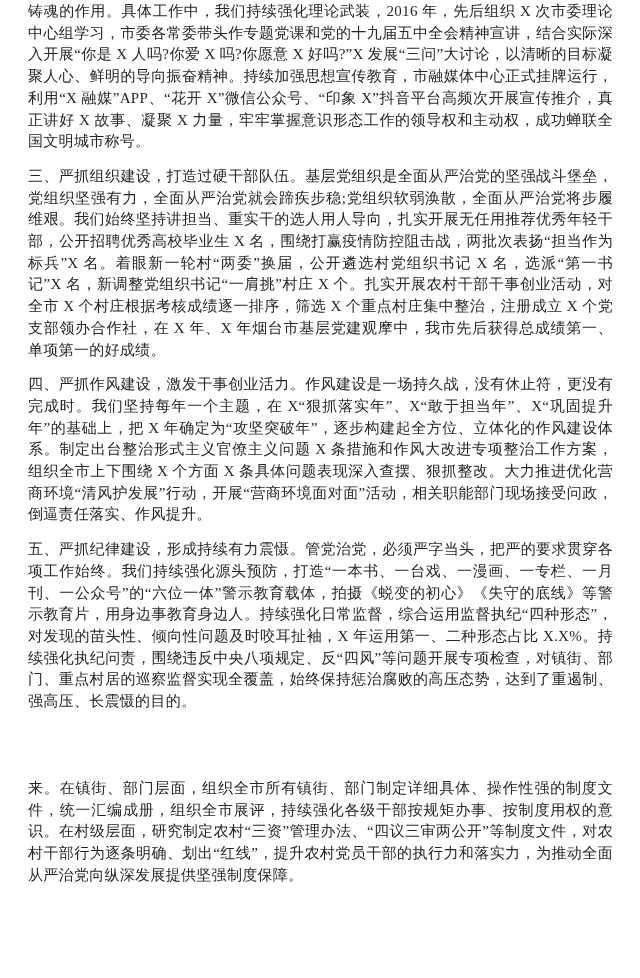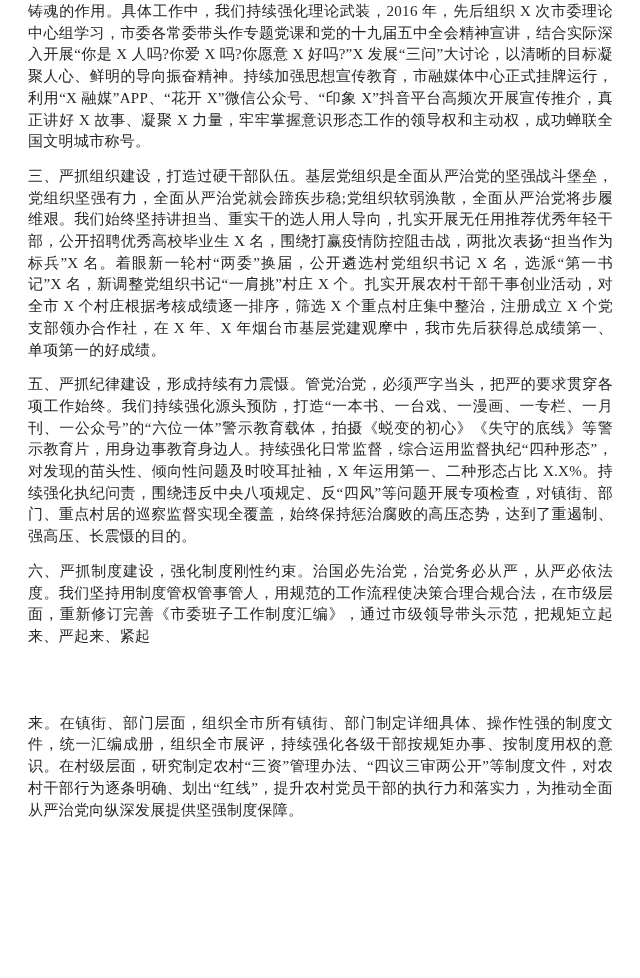--- a/index.html
+++ b/index.html
@@ -32,17 +32,17 @@
     .page-gap {
       height: 52px;
     }
   </style>
 </head>
 <body>
 
 <div class="page">
   <p class="para">铸魂的作用。具体工作中，我们持续强化理论武装，2016 年，先后组织 X 次市委理论中心组学习，市委各常委带头作专题党课和党的十九届五中全会精神宣讲，结合实际深入开展“你是 X 人吗?你爱 X 吗?你愿意 X 好吗?”X 发展“三问”大讨论，以清晰的目标凝聚人心、鲜明的导向振奋精神。持续加强思想宣传教育，市融媒体中心正式挂牌运行，利用“X 融媒”APP、“花开 X”微信公众号、“印象 X”抖音平台高频次开展宣传推介，真正讲好 X 故事、凝聚 X 力量，牢牢掌握意识形态工作的领导权和主动权，成功蝉联全国文明城市称号。</p>
   <p class="para">三、严抓组织建设，打造过硬干部队伍。基层党组织是全面从严治党的坚强战斗堡垒，党组织坚强有力，全面从严治党就会蹄疾步稳;党组织软弱涣散，全面从严治党将步履维艰。我们始终坚持讲担当、重实干的选人用人导向，扎实开展无任用推荐优秀年轻干部，公开招聘优秀高校毕业生 X 名，围绕打赢疫情防控阻击战，两批次表扬“担当作为标兵”X 名。着眼新一轮村“两委”换届，公开遴选村党组织书记 X 名，选派“第一书记”X 名，新调整党组织书记“一肩挑”村庄 X 个。扎实开展农村干部干事创业活动，对全市 X 个村庄根据考核成绩逐一排序，筛选 X 个重点村庄集中整治，注册成立 X 个党支部领办合作社，在 X 年、X 年烟台市基层党建观摩中，我市先后获得总成绩第一、单项第一的好成绩。</p>
+  <p class="para">四、严抓作风建设，激发干事创业活力。作风建设是一场持久战，没有休止符，更没有完成时。我们坚持每年一个主题，在 X“狠抓落实年”、X“敢于担当年”、X“巩固提升年”的基础上，把 X 年确定为“攻坚突破年”，逐步构建起全方位、立体化的作风建设体系。制定出台整治形式主义官僚主义问题 X 条措施和作风大改进专项整治工作方案，组织全市上下围绕 X 个方面 X 条具体问题表现深入查摆、狠抓整改。大力推进优化营商环境“清风护发展”行动，开展“营商环境面对面”活动，相关职能部门现场接受问政，倒逼责任落实、作风提升。</p>
   <p class="para">五、严抓纪律建设，形成持续有力震慑。管党治党，必须严字当头，把严的要求贯穿各项工作始终。我们持续强化源头预防，打造“一本书、一台戏、一漫画、一专栏、一月刊、一公众号”的“六位一体”警示教育载体，拍摄《蜕变的初心》《失守的底线》等警示教育片，用身边事教育身边人。持续强化日常监督，综合运用监督执纪“四种形态”，对发现的苗头性、倾向性问题及时咬耳扯袖，X 年运用第一、二种形态占比 X.X%。持续强化执纪问责，围绕违反中央八项规定、反“四风”等问题开展专项检查，对镇街、部门、重点村居的巡察监督实现全覆盖，始终保持惩治腐败的高压态势，达到了重遏制、强高压、长震慑的目的。</p>
-  <p class="para">六、严抓制度建设，强化制度刚性约束。治国必先治党，治党务必从严，从严必依法度。我们坚持用制度管权管事管人，用规范的工作流程使决策合理合规合法，在市级层面，重新修订完善《市委班子工作制度汇编》，通过市级领导带头示范，把规矩立起来、严起来、紧起</p>
   <div class="page-gap"></div>
   <p class="para">来。在镇街、部门层面，组织全市所有镇街、部门制定详细具体、操作性强的制度文件，统一汇编成册，组织全市展评，持续强化各级干部按规矩办事、按制度用权的意识。在村级层面，研究制定农村“三资”管理办法、“四议三审两公开”等制度文件，对农村干部行为逐条明确、划出“红线”，提升农村党员干部的执行力和落实力，为推动全面从严治党向纵深发展提供坚强制度保障。</p>
 </div>
 
 </body></html>

